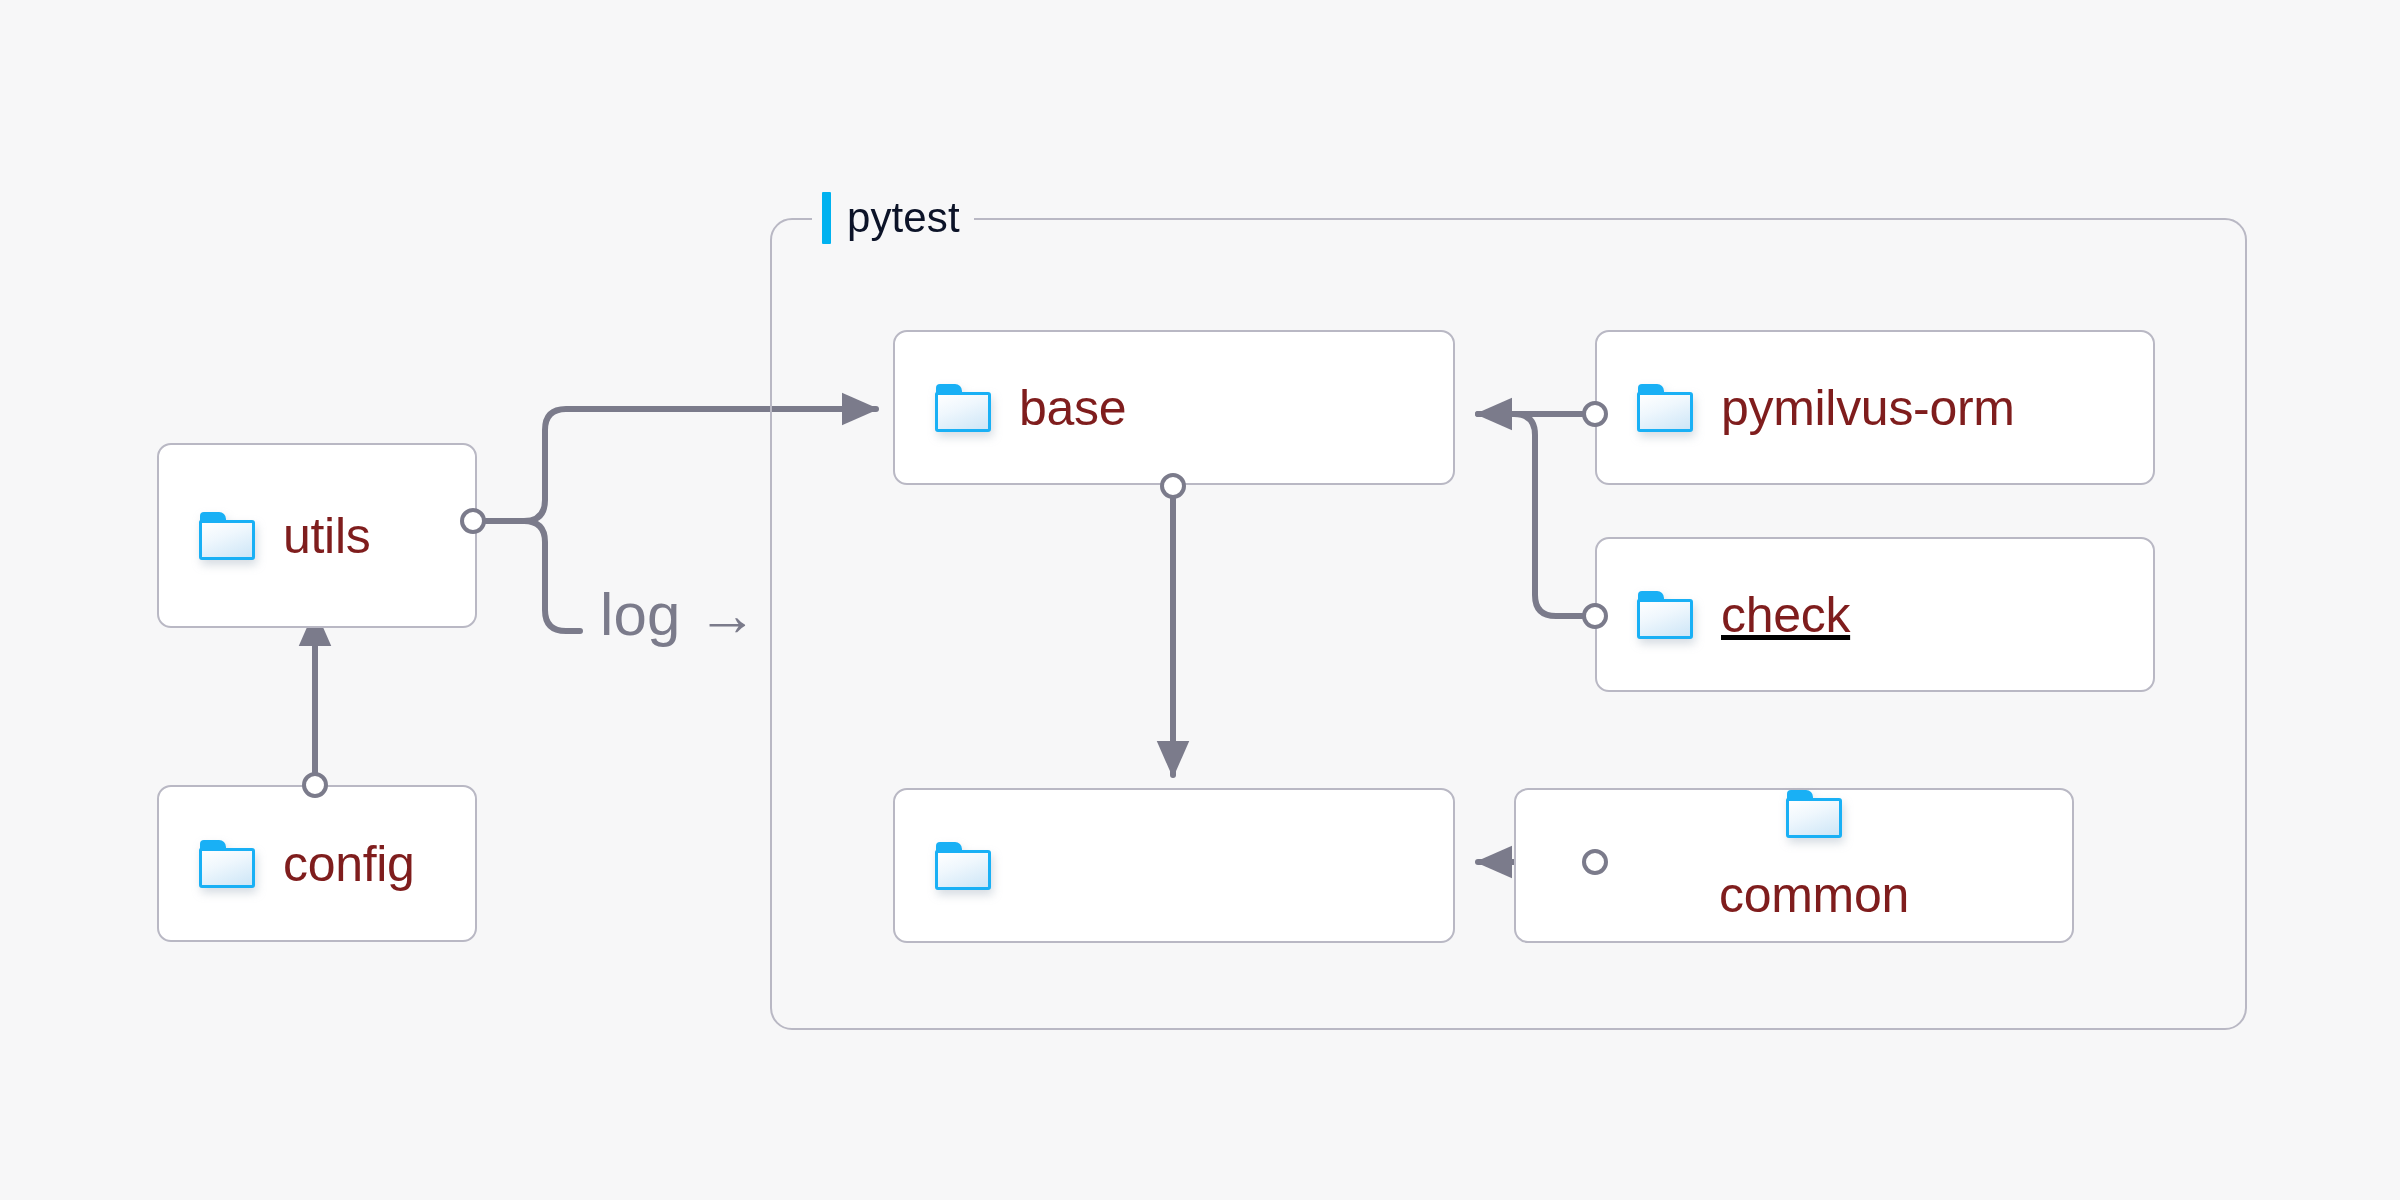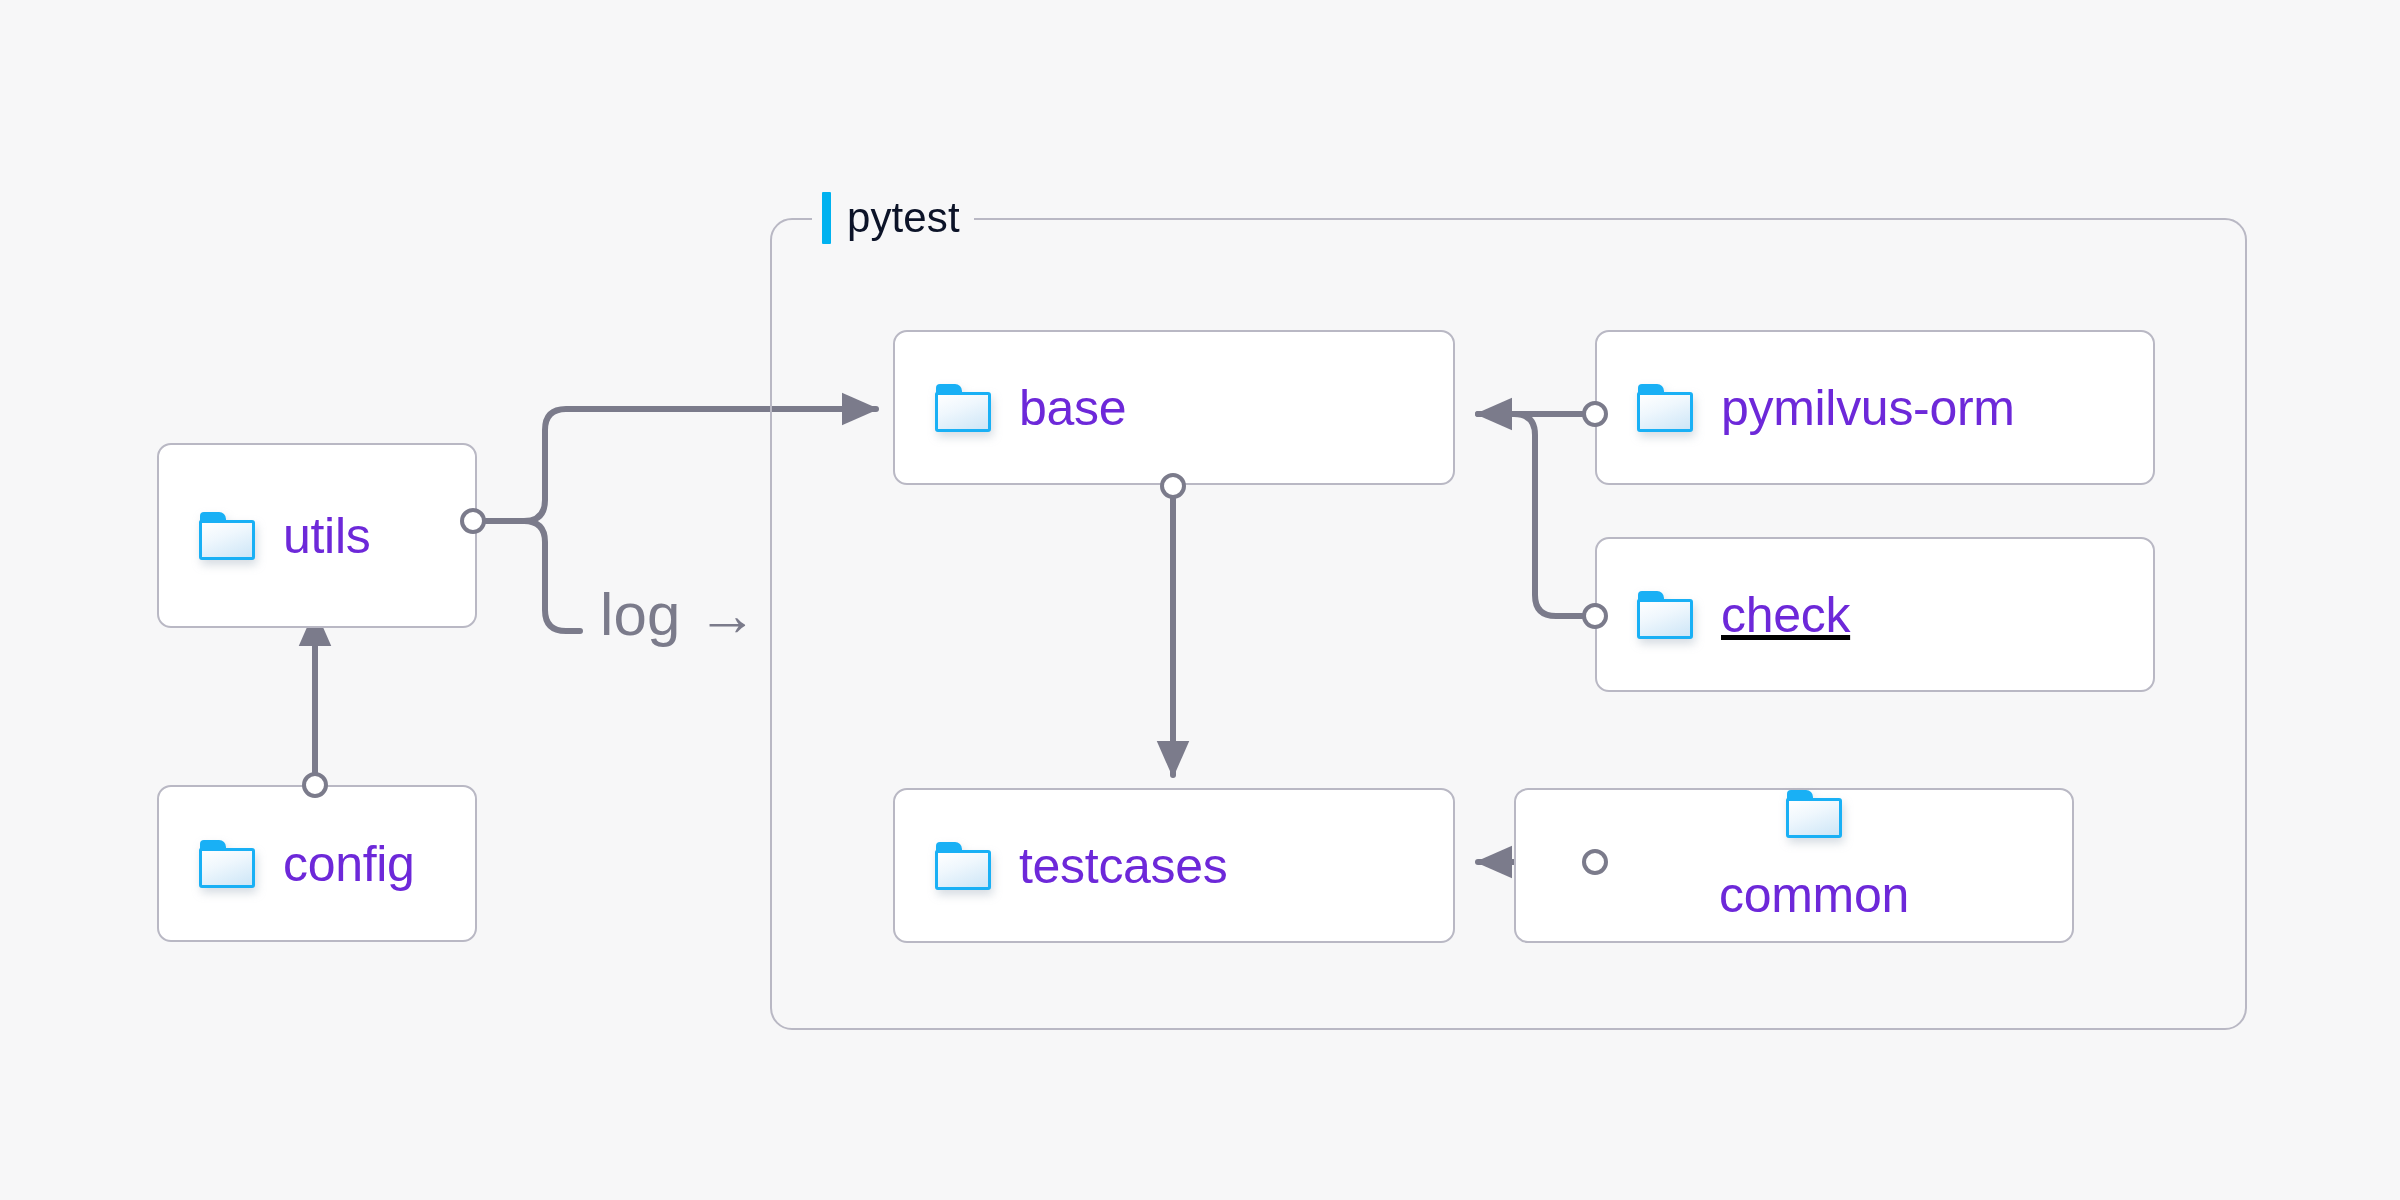--- a/index.html
+++ b/index.html
@@ -66,21 +66,21 @@
     background: #ffffff;
     border: 2px solid #b9b8c4;
     border-radius: 14px;
     display: flex;
     align-items: center;
     padding-left: 40px;
     gap: 28px;
   }
   .node .label {
     font-size: 50px;
-    color: #6d28d9;
+    color: #7f1d1d;
     white-space: nowrap;
     letter-spacing: -0.3px;
   }
 
   
   .folder {
     position: relative;
     width: 56px;
     height: 48px;
     flex: 0 0 auto;
@@ -192,21 +192,20 @@
         <span class="body"></span>
     </span>
     <span class="label">base</span>
   </div>
 
   <div class="node" style="left:893px; top:788px; width:562px; height:155px;">
     <span class="folder">
       <span class="tab"></span>
         <span class="body"></span>
     </span>
-    <span class="label">testcases</span>
   </div>
 
   <div class="node" style="left:1595px; top:330px; width:560px; height:155px;">
     <span class="folder">
       <span class="tab"></span>
         <span class="body"></span>
     </span>
     <span class="label">pymilvus-orm</span>
   </div>
 

